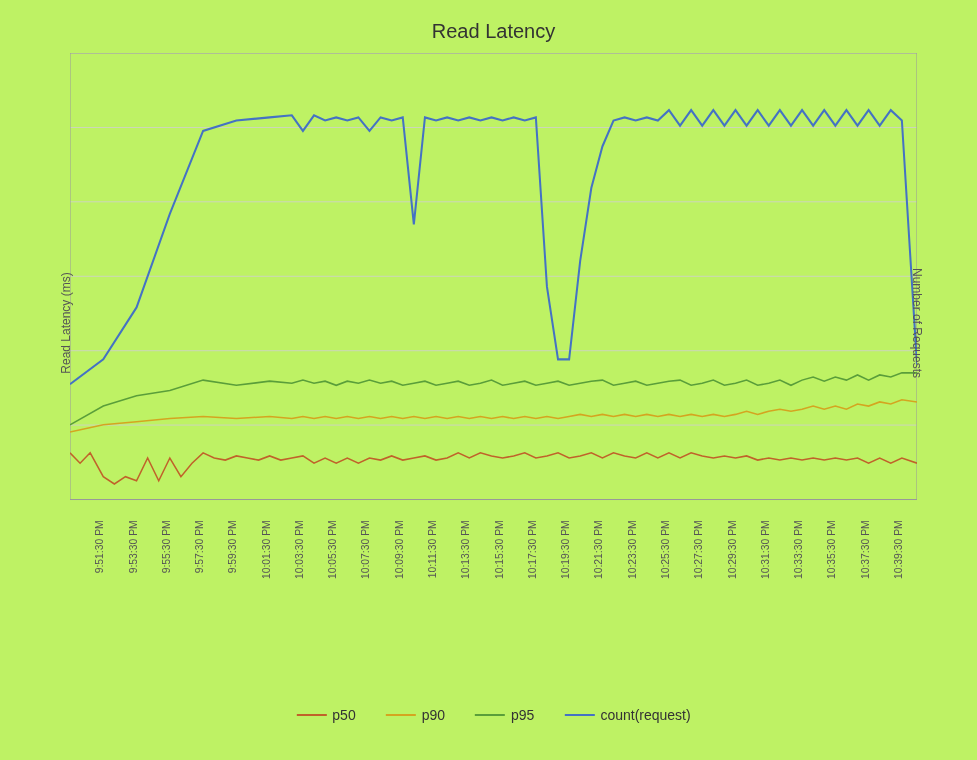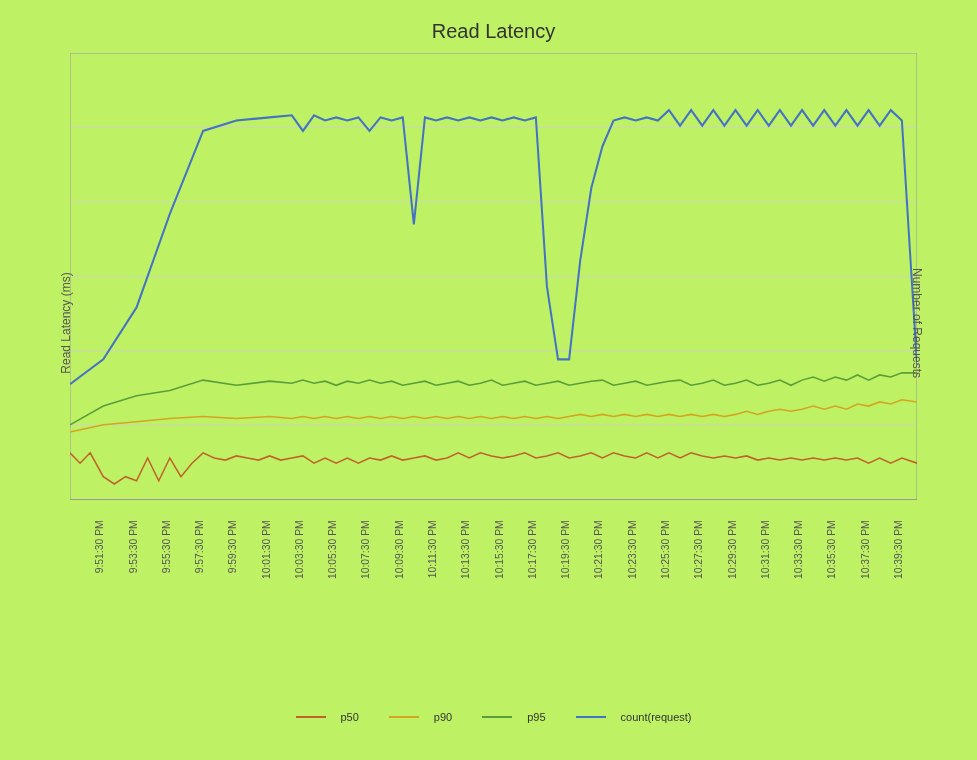--- a/index.html
+++ b/index.html
@@ -47,22 +47,22 @@
       bottom: -130px;
       left: 50%;
       transform: translateX(-50%);
       display: flex;
       gap: 30px;
       align-items: center;
     }
     .legend-item {
       display: flex;
       align-items: center;
-      gap: 15px;
-      font-size: 11px;
+      gap: 6px;
+      font-size: 14px;
       color: #333;
     }
     .legend-line {
       width: 30px;
       height: 2px;
     }
   </style>
 </head>
 <body>
 

